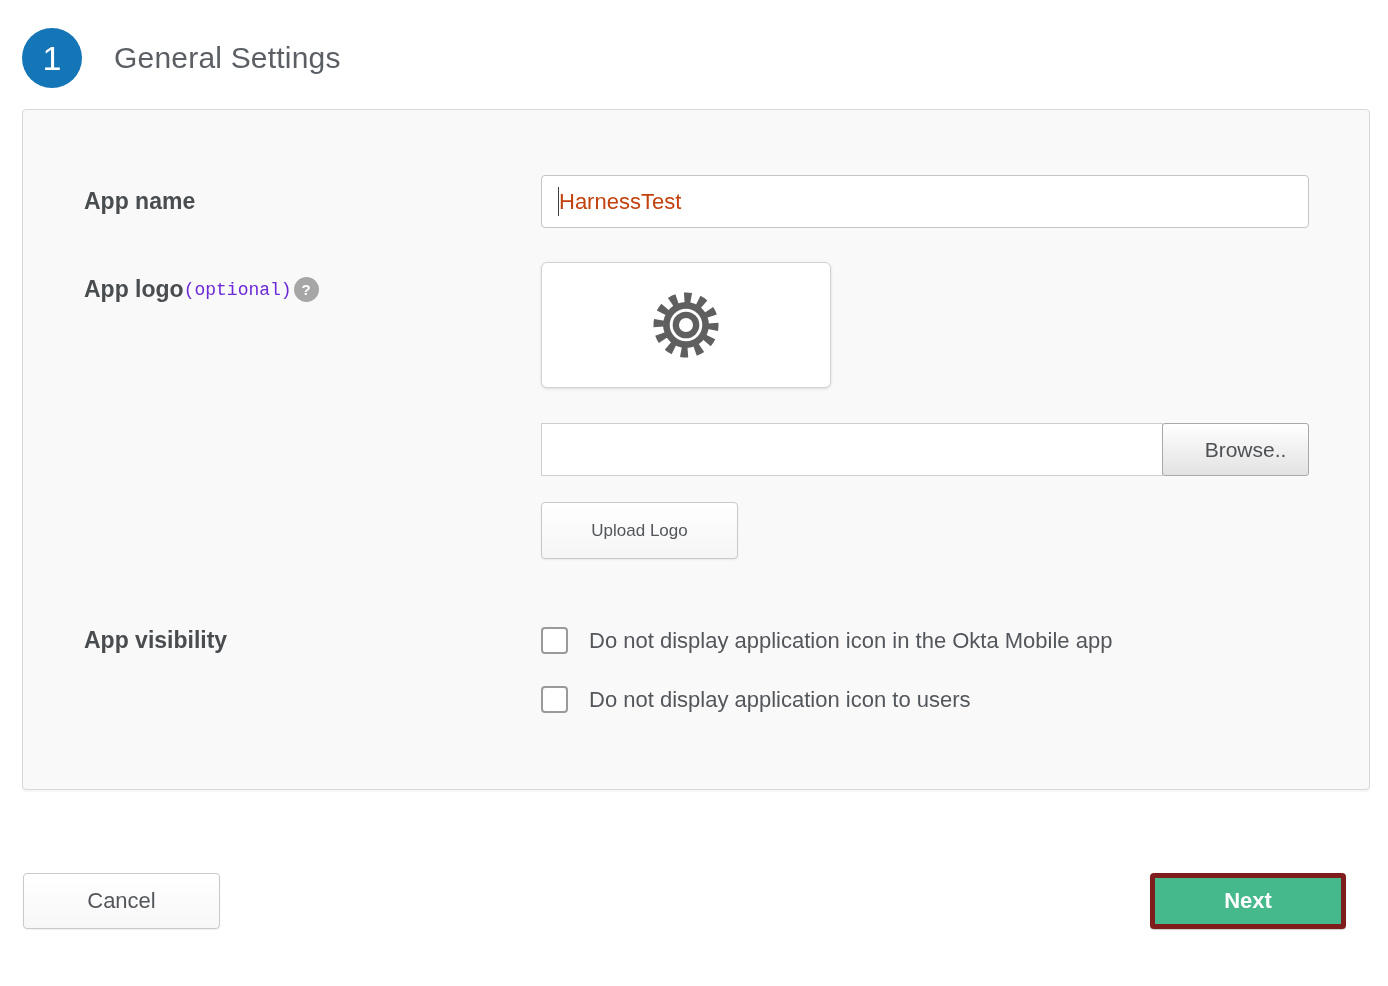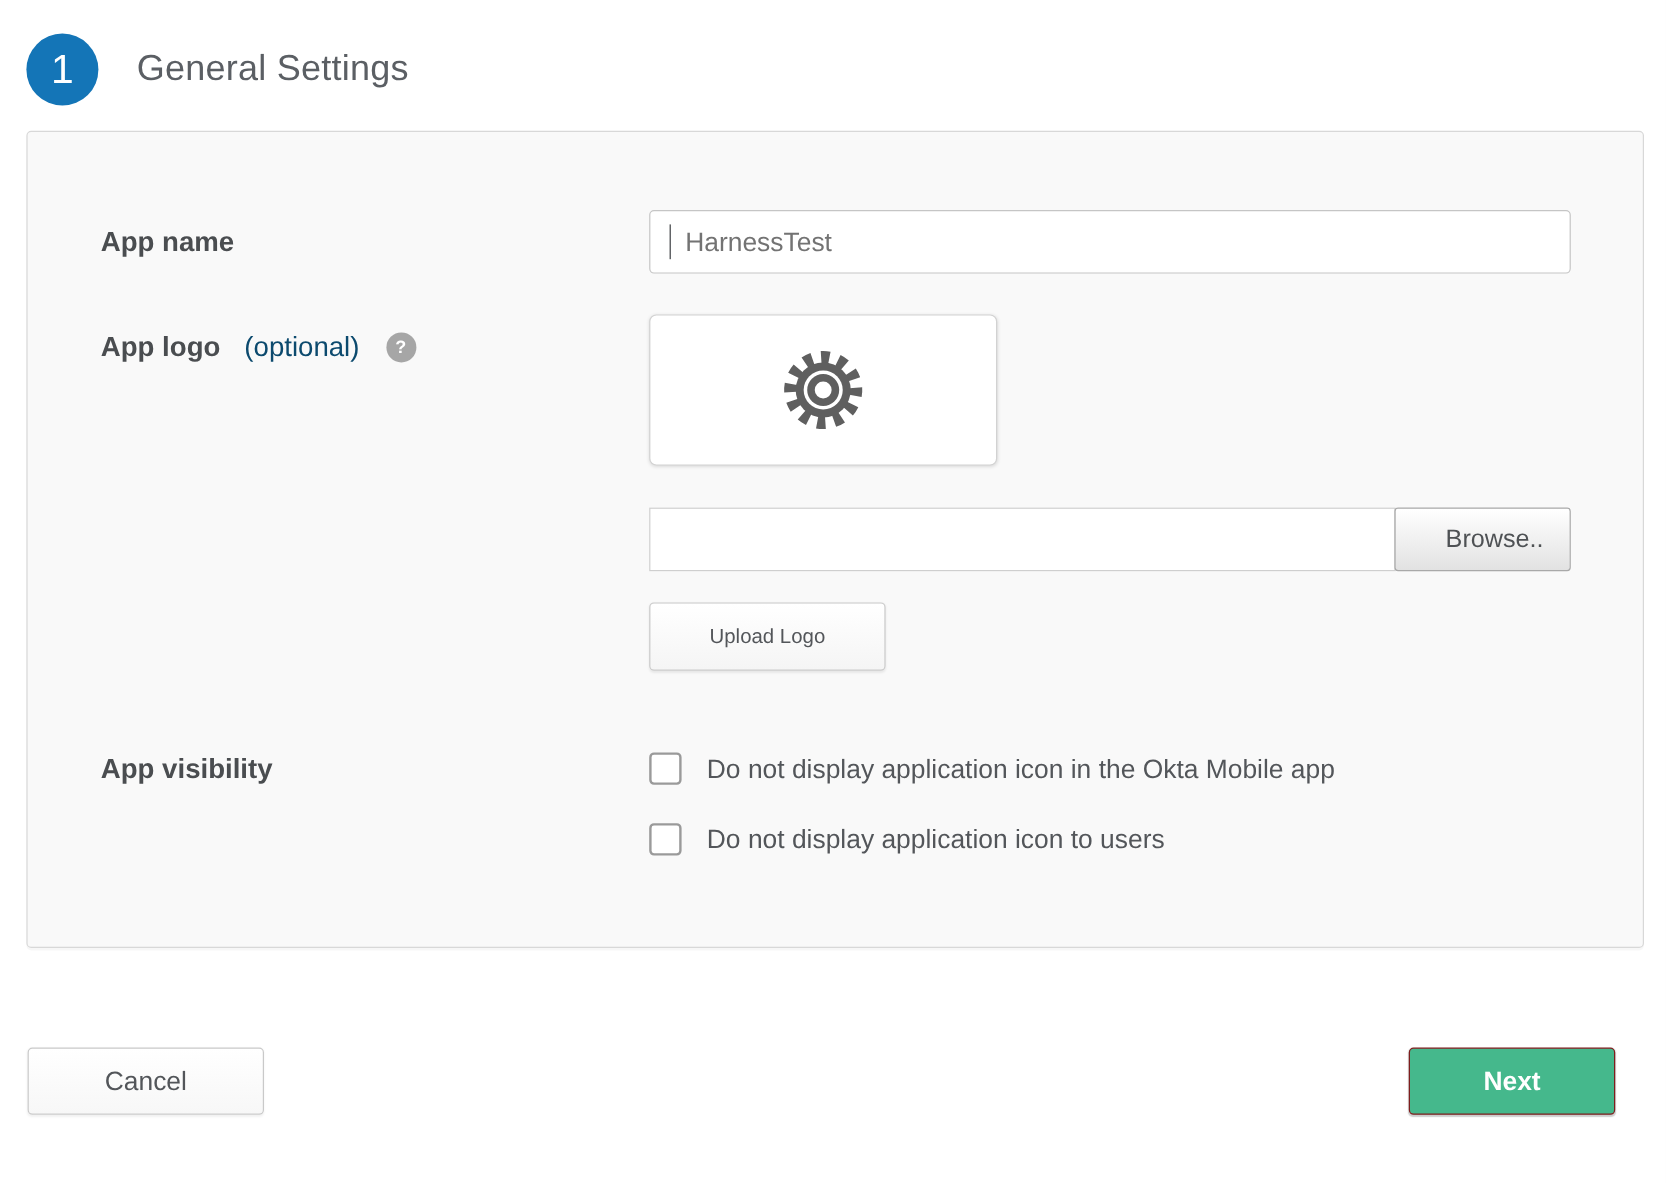--- a/index.html
+++ b/index.html
@@ -35,39 +35,39 @@
     box-shadow: 0 2px 0 rgba(0,0,0,0.03);
     padding: 65px 60px 76px 61px;
   }
 
   .form-row { display: grid; grid-template-columns: 457px 1fr; }
   .row-name { align-items: center; }
   .row-logo { margin-top: 34px; align-items: start; }
   .row-visibility { margin-top: 68px; align-items: start; }
 
   .field-label { font-size: 23px; font-weight: 700; color: #4a4d50; }
-  .label-inline { display: flex; align-items: center; gap: 20px; margin-top: 14px; }
-  .optional { font-size: 23px; font-weight: 400; color: #0c4a6e; }
+  .label-inline { display: flex; align-items: center; gap: 0; margin-top: 14px; }
+  .optional { font-size: 18px; font-weight: 400; color: #6d28d9; font-family: Liberation Mono, monospace; }
   .help-icon {
     width: 25px; height: 25px; border-radius: 50%;
     background: #a6a6a6; color: #ffffff;
     display: inline-flex; align-items: center; justify-content: center;
     font-size: 15px; font-weight: 700; cursor: default;
     margin-left: 2px;
   }
 
   
   .input-wrap { position: relative; width: 100%; }
   .text-input {
     width: 100%; height: 53px;
     border: 1px solid #c5c5c5; border-radius: 4px;
     background: #ffffff;
-    padding: 0 16px 0 29px;
+    padding: 0 16px 0 17px;
     font-family: "Liberation Sans", "DejaVu Sans", sans-serif;
-    font-size: 22px; color: #737373;
+    font-size: 22px; color: #c2410c;
     outline: none;
   }
   .text-caret {
     position: absolute; left: 17px; top: 12px;
     width: 1px; height: 29px; background: #3c3f42;
   }
 
   
   .logo-box {
     width: 290px; height: 126px;
@@ -116,23 +116,23 @@
   }
   .cancel-btn {
     width: 197px; height: 56px;
     background: linear-gradient(#ffffff, #f7f7f7);
     border: 1px solid #c9c9c9; border-radius: 4px;
     box-shadow: 0 1px 2px rgba(0,0,0,0.06);
     font-family: inherit; font-size: 22px; color: #53565a;
     cursor: pointer;
   }
   .next-btn {
-    width: 172px; height: 56px;
+    width: 196px; height: 56px;
     background: #45b88c;
-    border: 1px solid #7f1d1d; border-radius: 4px;
+    border: 5px solid #7f1d1d; border-radius: 4px;
     box-shadow: 0 1px 1px rgba(0,0,0,0.2);
     font-family: inherit; font-size: 22px; font-weight: 700; color: #ffffff;
     cursor: pointer;
   }
 </style>
 </head>
 <body>
 
 <div>
 

